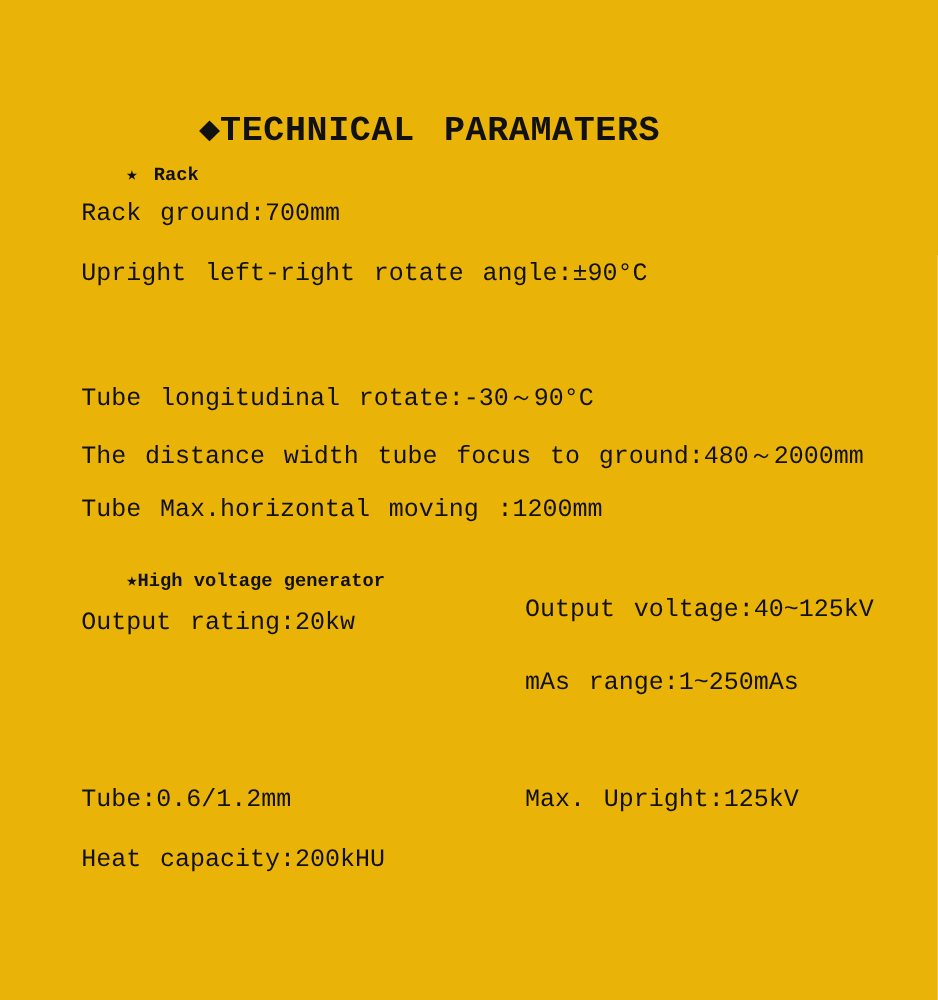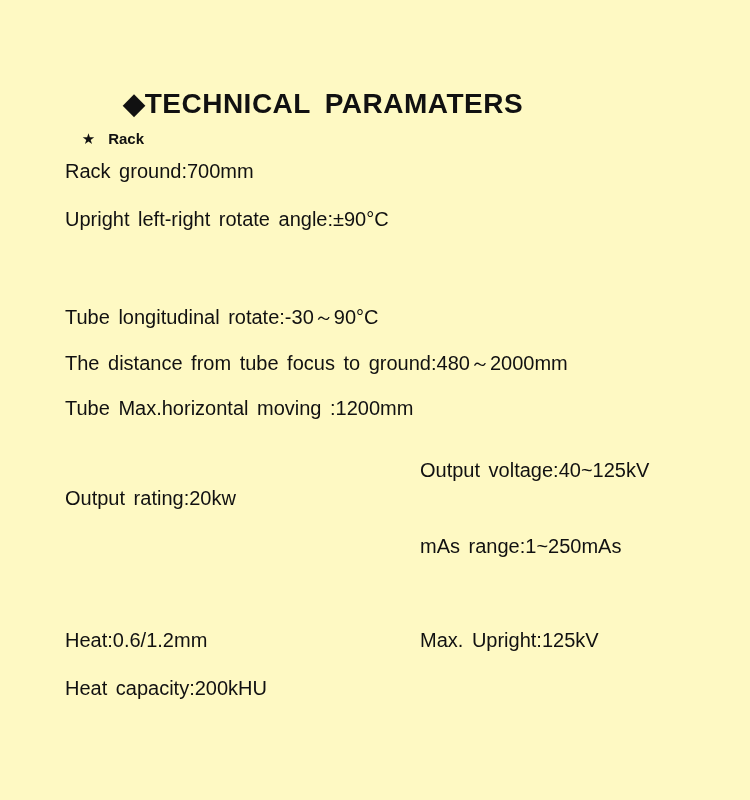--- a/index.html
+++ b/index.html
@@ -1,21 +1,21 @@
 <!DOCTYPE html>
 <html><head>
 <meta charset="utf-8">
 <style>
   html, body { margin: 0; padding: 0; }
   .page {
     position: relative;
     width: 750px;
     height: 800px;
-    background: #fef9c3;
-    font-family: Liberation Sans, sans-serif;
+    background: #eab308;
+    font-family: Liberation Mono, monospace;
     color: #111111;
     overflow: hidden;
   }
   .title {
     position: absolute;
     left: 66px;
     top: 55px;
     font-size: 28px;
     font-weight: bold;
     letter-spacing: 0.5px;
@@ -50,28 +50,31 @@
     <span class="icon">◆</span><span>TECHNICAL PARAMATERS</span>
   </div>
 
   <div class="sec-heading gap-after-icon" style="top:113px">
     <span class="icon">★</span><span>Rack</span>
   </div>
 
   <div class="line" style="top:160px">Rack ground:700mm</div>
   <div class="line" style="top:208px">Upright left-right rotate angle:±90°C</div>
   <div class="line" style="top:304px">Tube longitudinal rotate:-30～90°C</div>
-  <div class="line" style="top:350px">The distance from tube focus to ground:480～2000mm</div>
+  <div class="line" style="top:350px">The distance width tube focus to ground:480～2000mm</div>
   <div class="line" style="top:397px">Tube Max.horizontal moving :1200mm</div>
 
+  <div class="sec-heading" style="top:438px">
+    <span class="icon">★</span><span>High voltage generator</span>
+  </div>
 
   <div class="line" style="top:487px">Output rating:20kw</div>
-  <div class="line cell-right" style="top:459px">Output voltage:40~125kV</div>
+  <div class="line cell-right" style="top:477px">Output voltage:40~125kV</div>
 
   <div class="line cell-right" style="top:535px">mAs range:1~250mAs</div>
 
 
-  <div class="line" style="top:629px">Heat:0.6/1.2mm</div>
+  <div class="line" style="top:629px">Tube:0.6/1.2mm</div>
   <div class="line cell-right" style="top:629px">Max. Upright:125kV</div>
 
   <div class="line" style="top:677px">Heat capacity:200kHU</div>
 
 </div>
 
 </body></html>

